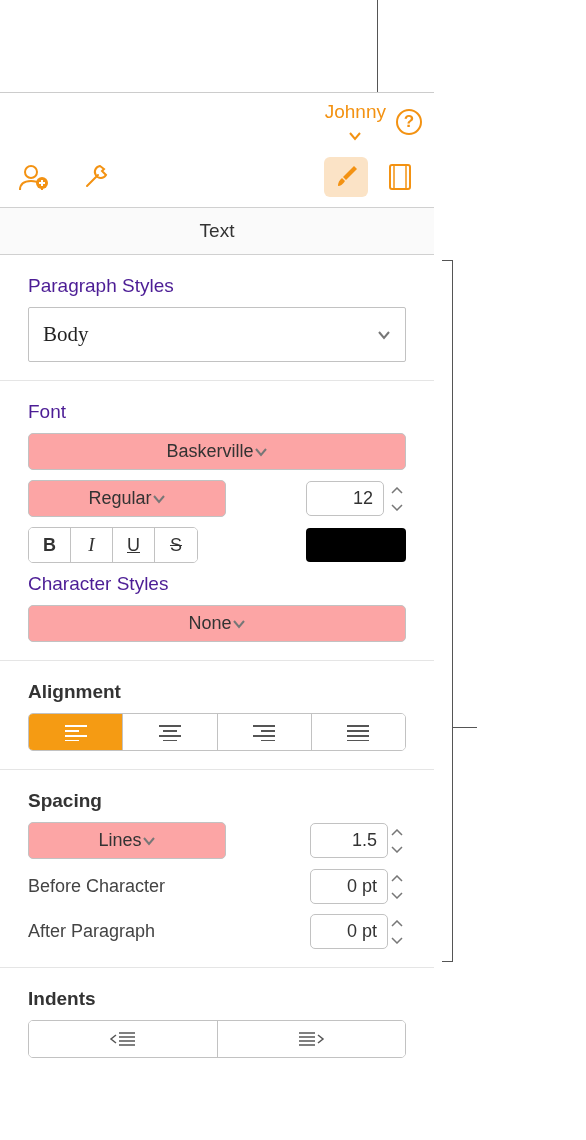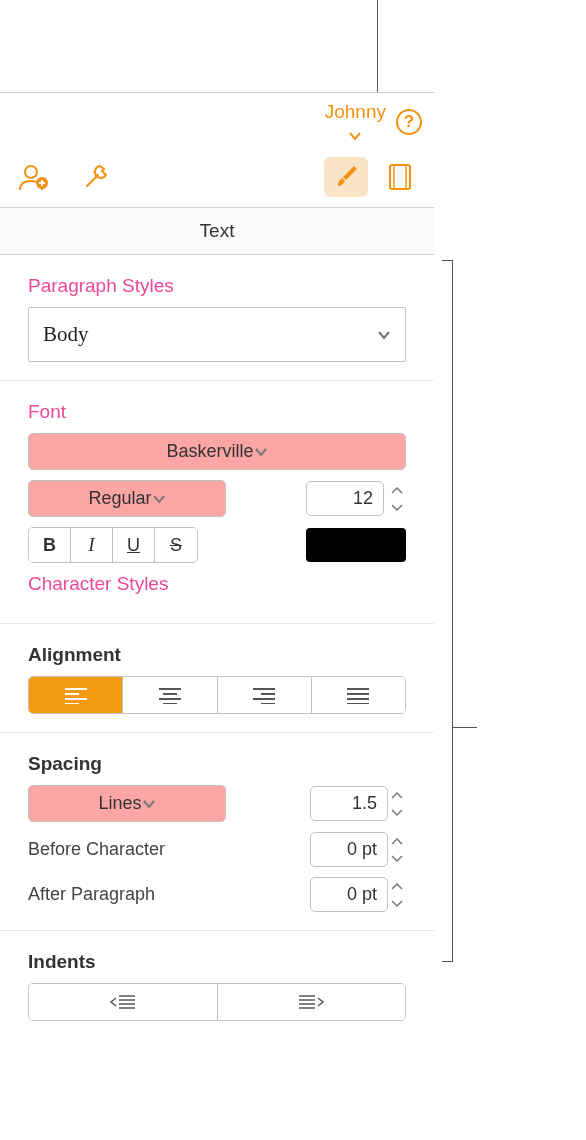--- a/index.html
+++ b/index.html
@@ -109,21 +109,21 @@
   background: #fafafa;
 }
 .body-area { padding: 0 0 20px 0; height: 940px; overflow: hidden; }
 .group {
   padding: 20px 28px 18px;
   border-bottom: 1px solid #e5e5e5;
 }
 .group:last-child { border-bottom: none; }
 .label {
   font-size: 19px;
-  color: #ec4899;
+  color: #4c1d95;
   margin-bottom: 10px;
 }
 .label.bold { font-weight: 600; color: #333; }
 .select-large {
   display: flex;
   align-items: center;
   justify-content: space-between;
   border: 1px solid #c2c2c2;
   border-radius: 2px;
   padding: 14px 14px;
@@ -352,20 +352,26 @@
           <div class="biu-group">
             <div class="biu-btn biu-b">B</div>
             <div class="biu-btn biu-i">I</div>
             <div class="biu-btn biu-u">U</div>
             <div class="biu-btn biu-s">S</div>
           </div>
           <div style="flex:1"></div>
           <div class="color-swatch"></div>
         </div>
         <div class="label" style="margin-top:8px">Character Styles</div>
+        <div class="select-med">
+          <span>None</span>
+          <svg class="chev" viewBox="0 0 14 14">
+              <polyline points="2,4 7,10 12,4" fill="none" stroke="#777" stroke-width="2"></polyline>
+            </svg>
+        </div>
       </div>
 
       <div class="group">
         <div class="label bold">Alignment</div>
         <div class="align-group">
           <div class="align-btn active">
             <svg width="26" height="18" viewBox="0 0 26 18">
               <line x1="2" y1="3" x2="24" y2="3" stroke="#555" stroke-width="2"></line>
               <line x1="2" y1="8" x2="16" y2="8" stroke="#555" stroke-width="2"></line>
               <line x1="2" y1="13" x2="24" y2="13" stroke="#555" stroke-width="2"></line>

